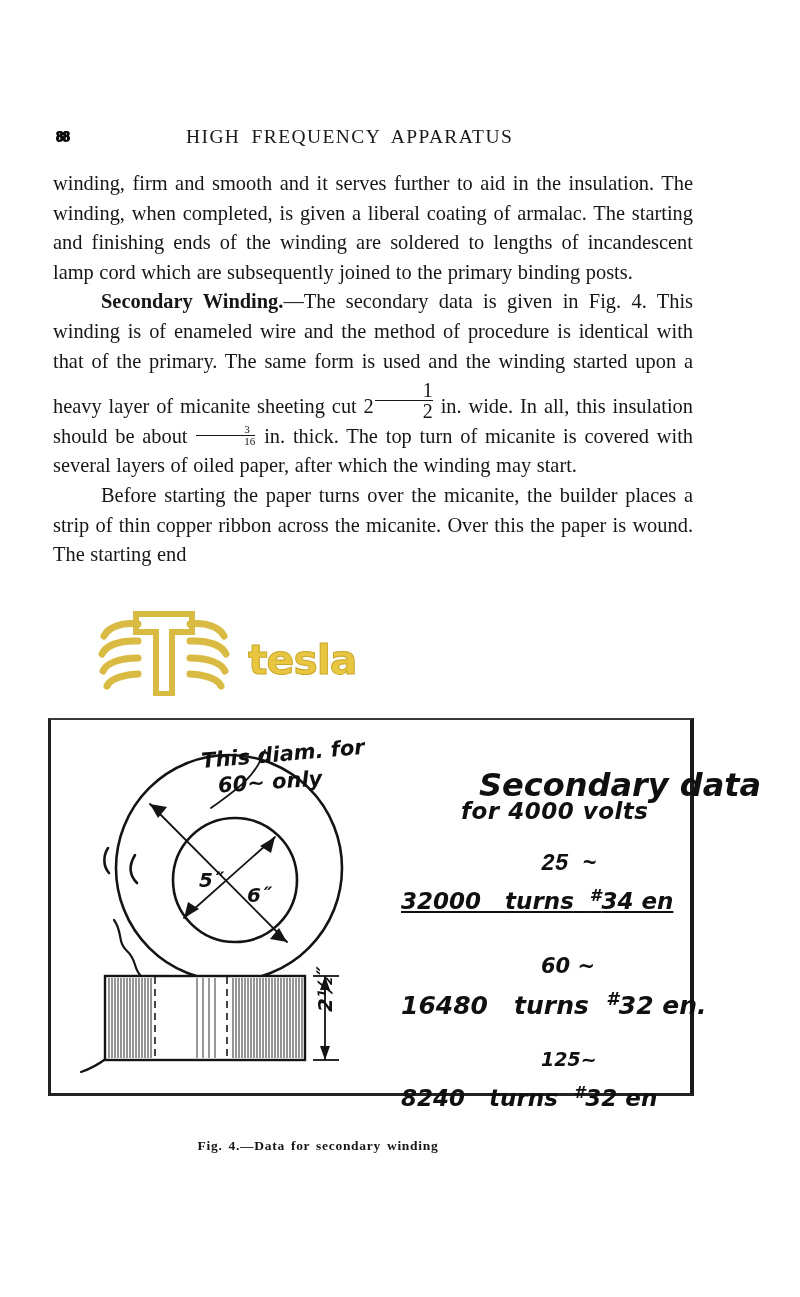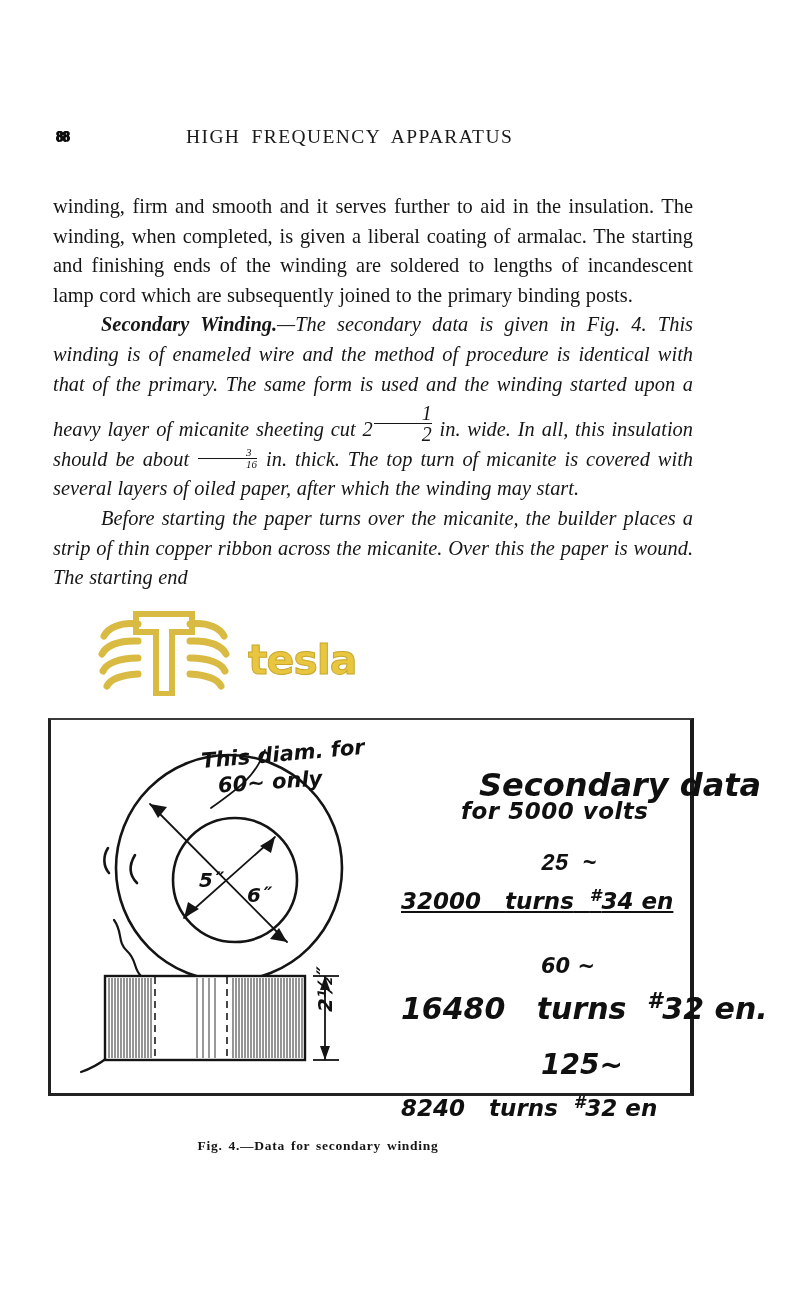--- a/index.html
+++ b/index.html
@@ -42,34 +42,34 @@
     font-size: 19.5px;
     letter-spacing: 1.4px;
     word-spacing: 5px;
     color: #1a1a1a;
   }
 
   
   .textblock {
     position: absolute;
     left: 53px;
-    top: 192px;
+    top: 169px;
     width: 640px;
   }
   .para {
     margin: 0 0 0 0;
     font-size: 20.4px;
     line-height: 29.6px;
     text-align: justify;
     text-align-last: left;
     color: #161616;
     word-spacing: 0.5px;
   }
   .para.indent { text-indent: 48px; }
-  .para + .para { margin-top: 0px; font-style: italic; }
+  .para + .para { margin-top: 0px; }
   .lead { font-weight: bold; }
 
   
   .frac {
     display: inline-block;
     vertical-align: -0.05em;
     font-size: 0.54em;
     line-height: 1;
     text-align: center;
     position: relative;
@@ -151,23 +151,23 @@
     white-space: nowrap;
   }
 
   
   .fig-data { position: absolute; left: 350px; top: 18px; width: 290px; }
   .fd-title  { position: absolute; left: 78px;  top: 28px;  font-size: 32px; }
   .fd-title2 { position: absolute; left: 60px;  top: 60px;  font-size: 23px; letter-spacing: 0.5px;}
   .fd-freq1  { position: absolute; left: 140px; top: 113px; font-size: 23px; font-family: Liberation Mono, monospace; }
   .fd-row1   { position: absolute; left: 0px;   top: 148px; font-size: 23px; text-decoration: underline; }
   .fd-freq2  { position: absolute; left: 140px; top: 216px; font-size: 21px; }
-  .fd-row2   { position: absolute; left: 0px;   top: 250px; font-size: 30px; }
-  .fd-freq3  { position: absolute; left: 140px; top: 310px; font-size: 28px; }
-  .fd-row3   { position: absolute; left: 0px;   top: 355px; font-size: 23px; }
+  .fd-row2   { position: absolute; left: 0px;   top: 250px; font-size: 25px; }
+  .fd-freq3  { position: absolute; left: 140px; top: 310px; font-size: 19px; }
+  .fd-row3   { position: absolute; left: 0px;   top: 345px; font-size: 23px; }
   .hash { font-size: 0.72em; vertical-align: 0.5em; }
 
   .fig-note1 { position: absolute; left: 150px; top: 22px;  font-size: 21px; transform: rotate(-5deg);}
   .fig-note2 { position: absolute; left: 167px; top: 50px;  font-size: 21px; transform: rotate(-4deg);}
 
   .dim-5 { position: absolute; left: 148px; top: 148px; font-size: 20px; }
   .dim-6 { position: absolute; left: 196px; top: 163px; font-size: 20px; }
   .dim-25 {
     position: absolute; left: 262px; top: 292px; font-size: 20px;
     transform: rotate(-90deg); transform-origin: left top;
@@ -305,21 +305,21 @@
   </svg>
 
   <div class="hand fig-note1">This diam. for</div>
   <div class="hand fig-note2">60~ only</div>
   <div class="hand dim-5">5˝</div>
   <div class="hand dim-6">6˝</div>
   <div class="hand dim-25">2½˝</div>
 
   <div class="fig-data">
     <div class="hand fd-title">Secondary data</div>
-    <div class="hand fd-title2">for  5000 volts</div>
+    <div class="hand fd-title2">for  4000 volts</div>
 
     <div class="hand fd-freq1">25 ~</div>
     <div class="hand fd-row1">
       <span>32000</span>
       &nbsp;&nbsp;<span>turns</span>
       &nbsp;<span class="hash">#</span><span>34 en</span>
     </div>
 
     <div class="hand fd-freq2">60 ~</div>
     <div class="hand fd-row2">

